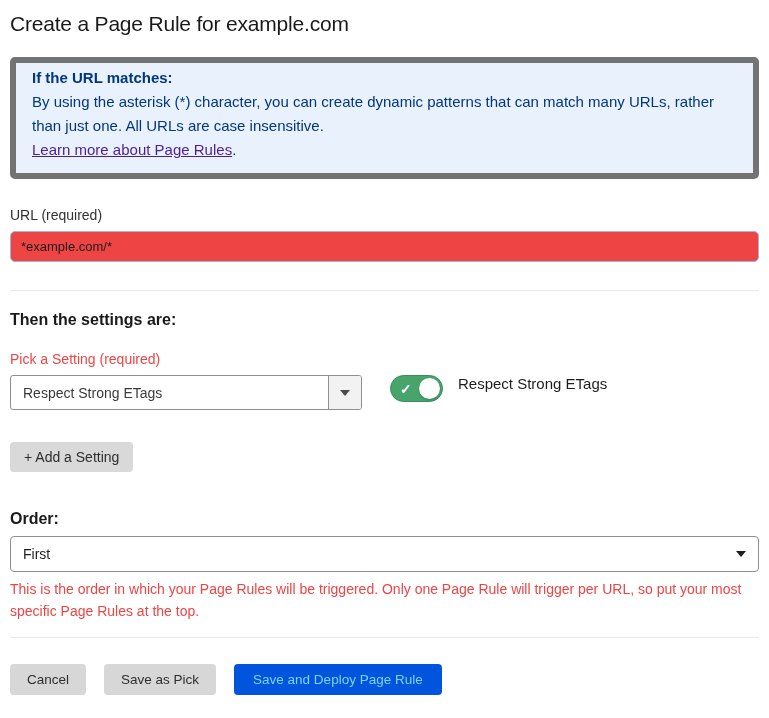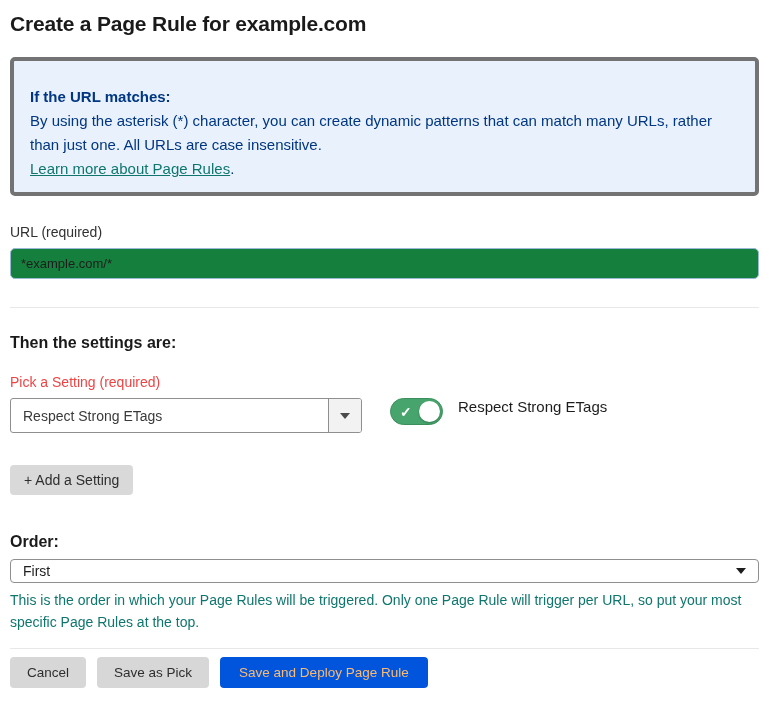--- a/index.html
+++ b/index.html
@@ -8,70 +8,70 @@
     width: 769px; height: 718px;
     font-family: "Liberation Sans", sans-serif;
     color: #1d1d1d;
     overflow: hidden;
   }
   .container { padding: 0 10px; }
 
   .page-title {
     padding-top: 12px;
     font-size: 21px;
-    font-weight: bold;
+    font-weight: normal;
     color: #1a1a1a;
     letter-spacing: -0.2px;
   }
 
   .info-box {
     margin-top: 21px;
     background: #e9f2fc;
-    border: 4px solid #737373;
+    border: 6px solid #737373;
     border-radius: 5px;
-    padding: 24px 16px 11px;
+    padding: 3px 16px 11px;
     color: #003682;
     font-size: 15px;
     line-height: 24px;
   }
   .info-heading { font-weight: bold; }
   .info-link {
-    color: #0f766e;
+    color: #4c1d95;
     text-decoration: underline;
     cursor: pointer;
   }
 
   .field-label {
     margin-top: 28px;
     font-size: 14px;
     color: #313131;
   }
 
   .url-input {
     display: block;
     margin-top: 8px;
     width: 100%;
     height: 31px;
-    background: #15803d;
+    background: #ef4444;
     border: 1px solid #9bb8d8;
     border-radius: 5px;
     font-size: 13px;
     color: #1d1d1d;
     padding: 0 10px;
     font-family: "Liberation Sans", sans-serif;
   }
 
   .divider {
     border: none;
     border-top: 1px solid #e8e8e8;
     margin-top: 28px;
   }
 
   .section-heading {
-    margin-top: 26px;
+    margin-top: 20px;
     font-size: 16px;
     font-weight: bold;
     color: #1a1a1a;
   }
 
   .sub-label {
     margin-top: 22px;
     font-size: 14px;
     color: #ef4444;
   }
@@ -160,21 +160,21 @@
     font-size: 14px;
     color: #2e2e2e;
     font-family: "Liberation Sans", sans-serif;
     cursor: pointer;
   }
 
   .order-heading { margin-top: 38px; }
 
   .wide-select {
     margin-top: 8px;
-    height: 24px;
+    height: 36px;
     border: 1px solid #8f8f8f;
     border-radius: 4px;
     background: #ffffff;
     display: flex;
     align-items: center;
     justify-content: space-between;
     padding: 0 12px;
     font-size: 14px;
     color: #1d1d1d;
     cursor: pointer;
@@ -183,46 +183,46 @@
     border-left-width: 5px;
     border-right-width: 5px;
     border-top-width: 6px;
     border-top-color: #1d1d1d;
   }
 
   .help-text {
     margin-top: 6px;
     font-size: 14px;
     line-height: 22px;
-    color: #0f766e;
+    color: #ef4444;
     max-width: 745px;
   }
 
   .bottom-divider { margin-top: 15px; }
 
   .actions-row {
-    margin-top: 8px;
-    display: flex;
-    align-items: center;
-    gap: 11px;
+    margin-top: 26px;
+    display: flex;
+    align-items: center;
+    gap: 18px;
   }
   .btn {
     height: 31px;
     display: inline-flex;
     align-items: center;
     justify-content: center;
     border: none;
     border-radius: 4px;
     font-size: 13.5px;
     padding: 0 17px;
     font-family: "Liberation Sans", sans-serif;
     cursor: pointer;
   }
   .btn-gray { background: #d7d7d7; color: #2e2e2e; }
-  .btn-primary { background: #0055dc; color: #fdba74; padding: 0 19px; }
+  .btn-primary { background: #0055dc; color: #7dd3fc; padding: 0 19px; }
 </style>
 </head>
 <body>
 
 <div class="container">
 
   <h1 class="page-title">Create a Page Rule for example.com</h1>
 
   <div class="info-box">
     <div class="info-heading">If the URL matches:</div>

